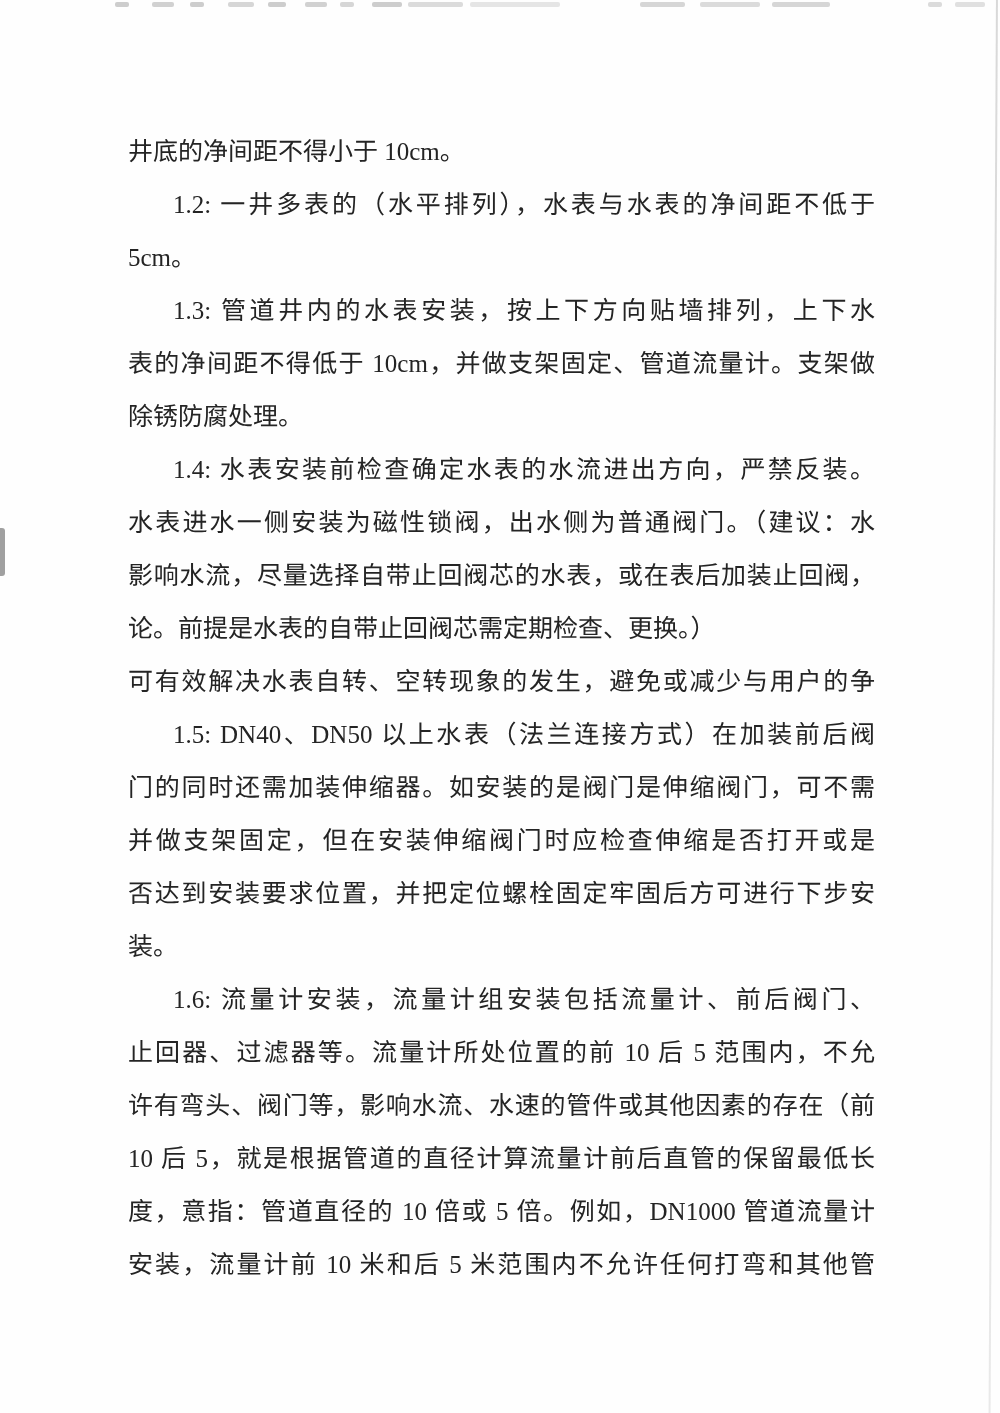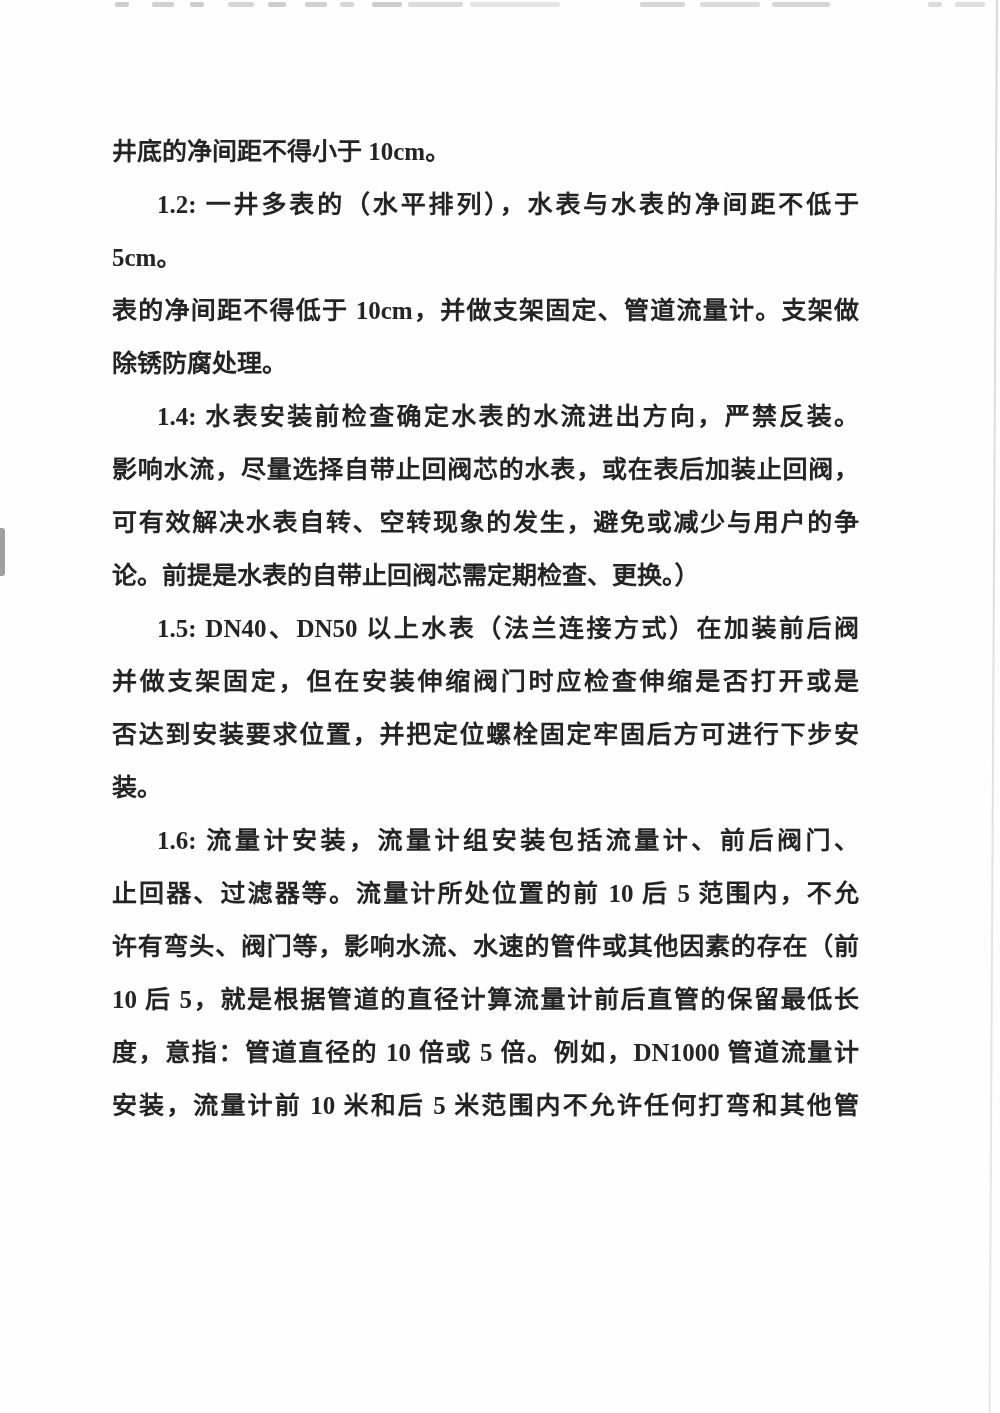--- a/index.html
+++ b/index.html
@@ -11,24 +11,23 @@
     position: relative;
     width: 1000px;
     height: 1413px;
     background: #fefefe;
     overflow: hidden;
     font-family: "Liberation Serif", "DejaVu Serif", serif;
   }
   
   .text-block {
     position: absolute;
-    left: 112px;
+    left: 128px;
     top: 125px;
     width: 747px;
-    font-weight: bold;
   }
   .line {
     height: 53px;
     line-height: 53px;
     font-size: 25px;
     color: #242424;
     white-space: normal;
     overflow: visible;
   }
   .line.full {
@@ -98,27 +97,30 @@
     <i style="left:955px;width:30px;opacity:.30"></i>
   </div>
 
   <div class="right-edge-line"></div>
   <div class="left-edge-mark"></div>
 
   <div class="text-block">
     <div class="line end">井底的净间距不得小于 10cm。</div>
     <div class="line full indent">1.2: 一井多表的（水平排列），水表与水表的净间距不低于</div>
     <div class="line end">5cm。</div>
+    <div class="line full indent">1.3: 管道井内的水表安装，按上下方向贴墙排列，上下水</div>
     <div class="line full">表的净间距不得低于 10cm，并做支架固定、管道流量计。支架做</div>
     <div class="line end">除锈防腐处理。</div>
     <div class="line full indent">1.4: 水表安装前检查确定水表的水流进出方向，严禁反装。</div>
+    <div class="line full">水表进水一侧安装为磁性锁阀，出水侧为普通阀门。（建议：水</div>
     <div class="line full">影响水流，尽量选择自带止回阀芯的水表，或在表后加装止回阀，</div>
+    <div class="line end">论。前提是水表的自带止回阀芯需定期检查、更换。）</div>
     <div class="line full">可有效解决水表自转、空转现象的发生，避免或减少与用户的争</div>
-    <div class="line end">论。前提是水表的自带止回阀芯需定期检查、更换。）</div>
     <div class="line full indent">1.5: DN40、DN50 以上水表（法兰连接方式）在加装前后阀</div>
+    <div class="line full">门的同时还需加装伸缩器。如安装的是阀门是伸缩阀门，可不需</div>
     <div class="line full">并做支架固定，但在安装伸缩阀门时应检查伸缩是否打开或是</div>
     <div class="line full">否达到安装要求位置，并把定位螺栓固定牢固后方可进行下步安</div>
     <div class="line end">装。</div>
     <div class="line full indent">1.6: 流量计安装，流量计组安装包括流量计、前后阀门、</div>
     <div class="line full">止回器、过滤器等。流量计所处位置的前 10 后 5 范围内，不允</div>
     <div class="line full">许有弯头、阀门等，影响水流、水速的管件或其他因素的存在（前</div>
     <div class="line full">10 后 5，就是根据管道的直径计算流量计前后直管的保留最低长</div>
     <div class="line full">度，意指：管道直径的 10 倍或 5 倍。例如，DN1000 管道流量计</div>
     <div class="line full">安装，流量计前 10 米和后 5 米范围内不允许任何打弯和其他管</div>
   </div>

